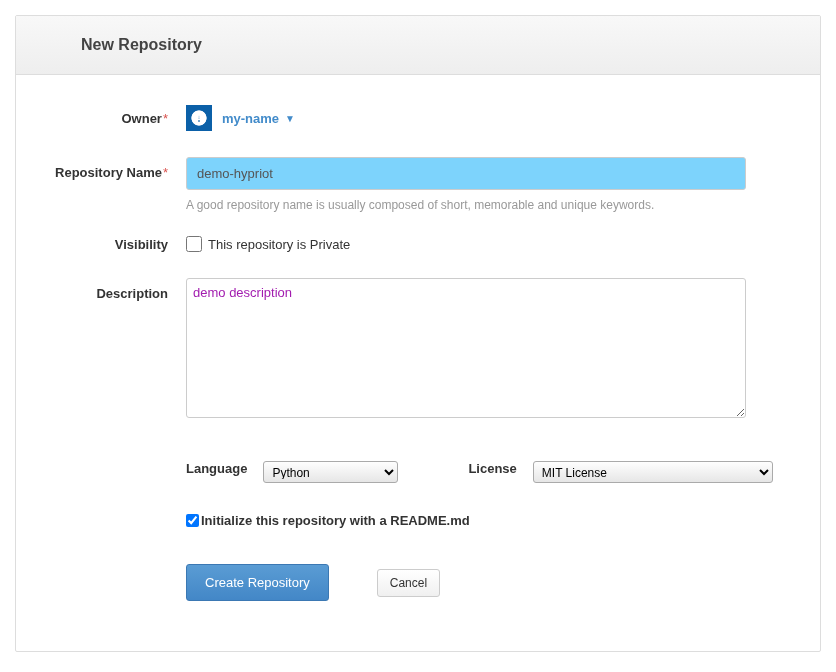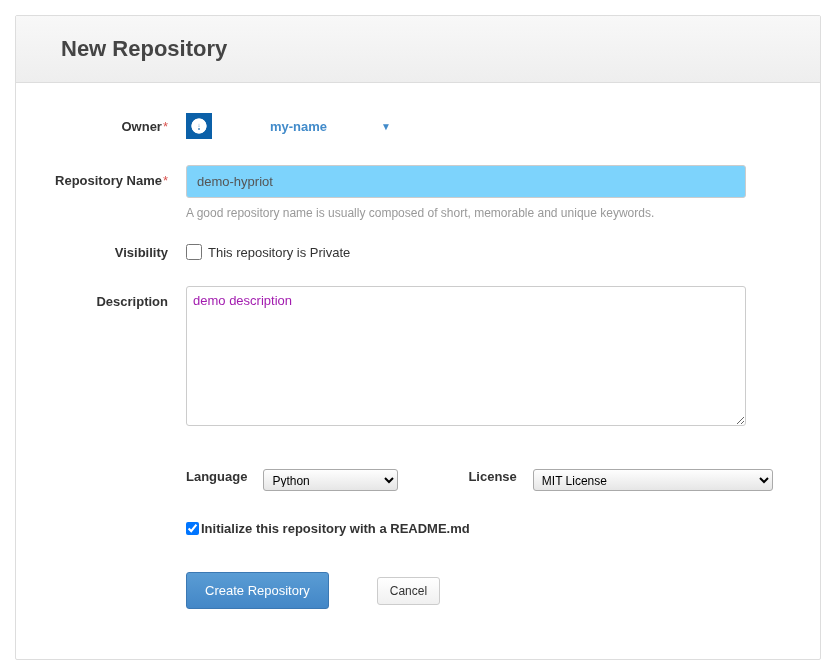--- a/index.html
+++ b/index.html
@@ -21,23 +21,24 @@
       margin: 15px;
       background: #fff;
       overflow: hidden;
     }
     .panel-header {
       background: linear-gradient(#f8f8f8, #eeeeee);
       border-bottom: 1px solid #ddd;
       padding: 20px 45px;
     }
     .panel-title {
-      font-size: 22px;
+      font-size: 16px;
       font-weight: bold;
       color: #444;
+      margin-left: 20px;
     }
     .panel-body {
       padding: 30px 20px 40px 20px;
     }
     .form-row {
       display: flex;
       align-items: flex-start;
       margin-bottom: 10px;
     }
     .form-row.align-center {
@@ -61,21 +62,20 @@
       margin-left: 1px;
     }
     .input-col {
       flex: 1;
       max-width: 560px;
     }
     .owner-selector {
       display: inline-flex;
       align-items: center;
       cursor: pointer;
-      gap: 48px;
     }
     .owner-avatar {
       width: 26px;
       height: 26px;
       background: #0b60a8;
       display: flex;
       align-items: center;
       justify-content: center;
       margin-right: 10px;
     }

